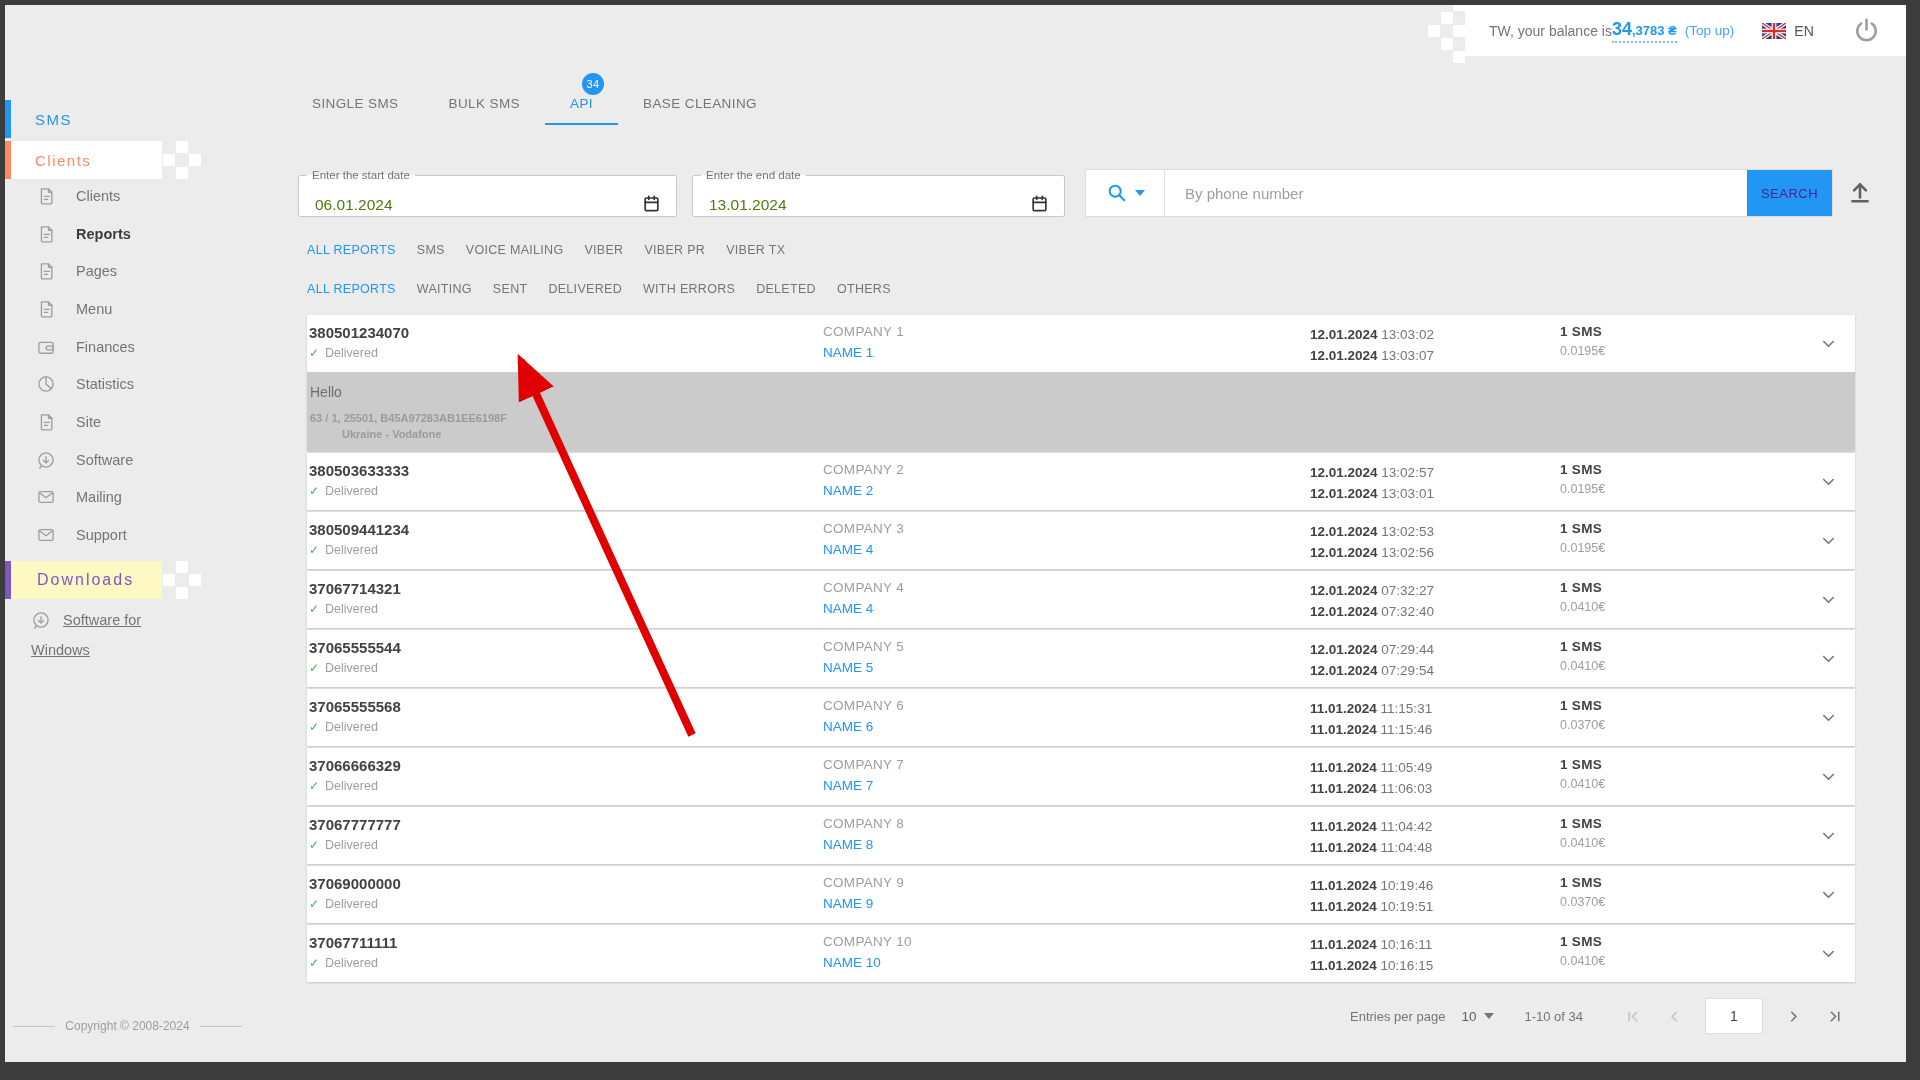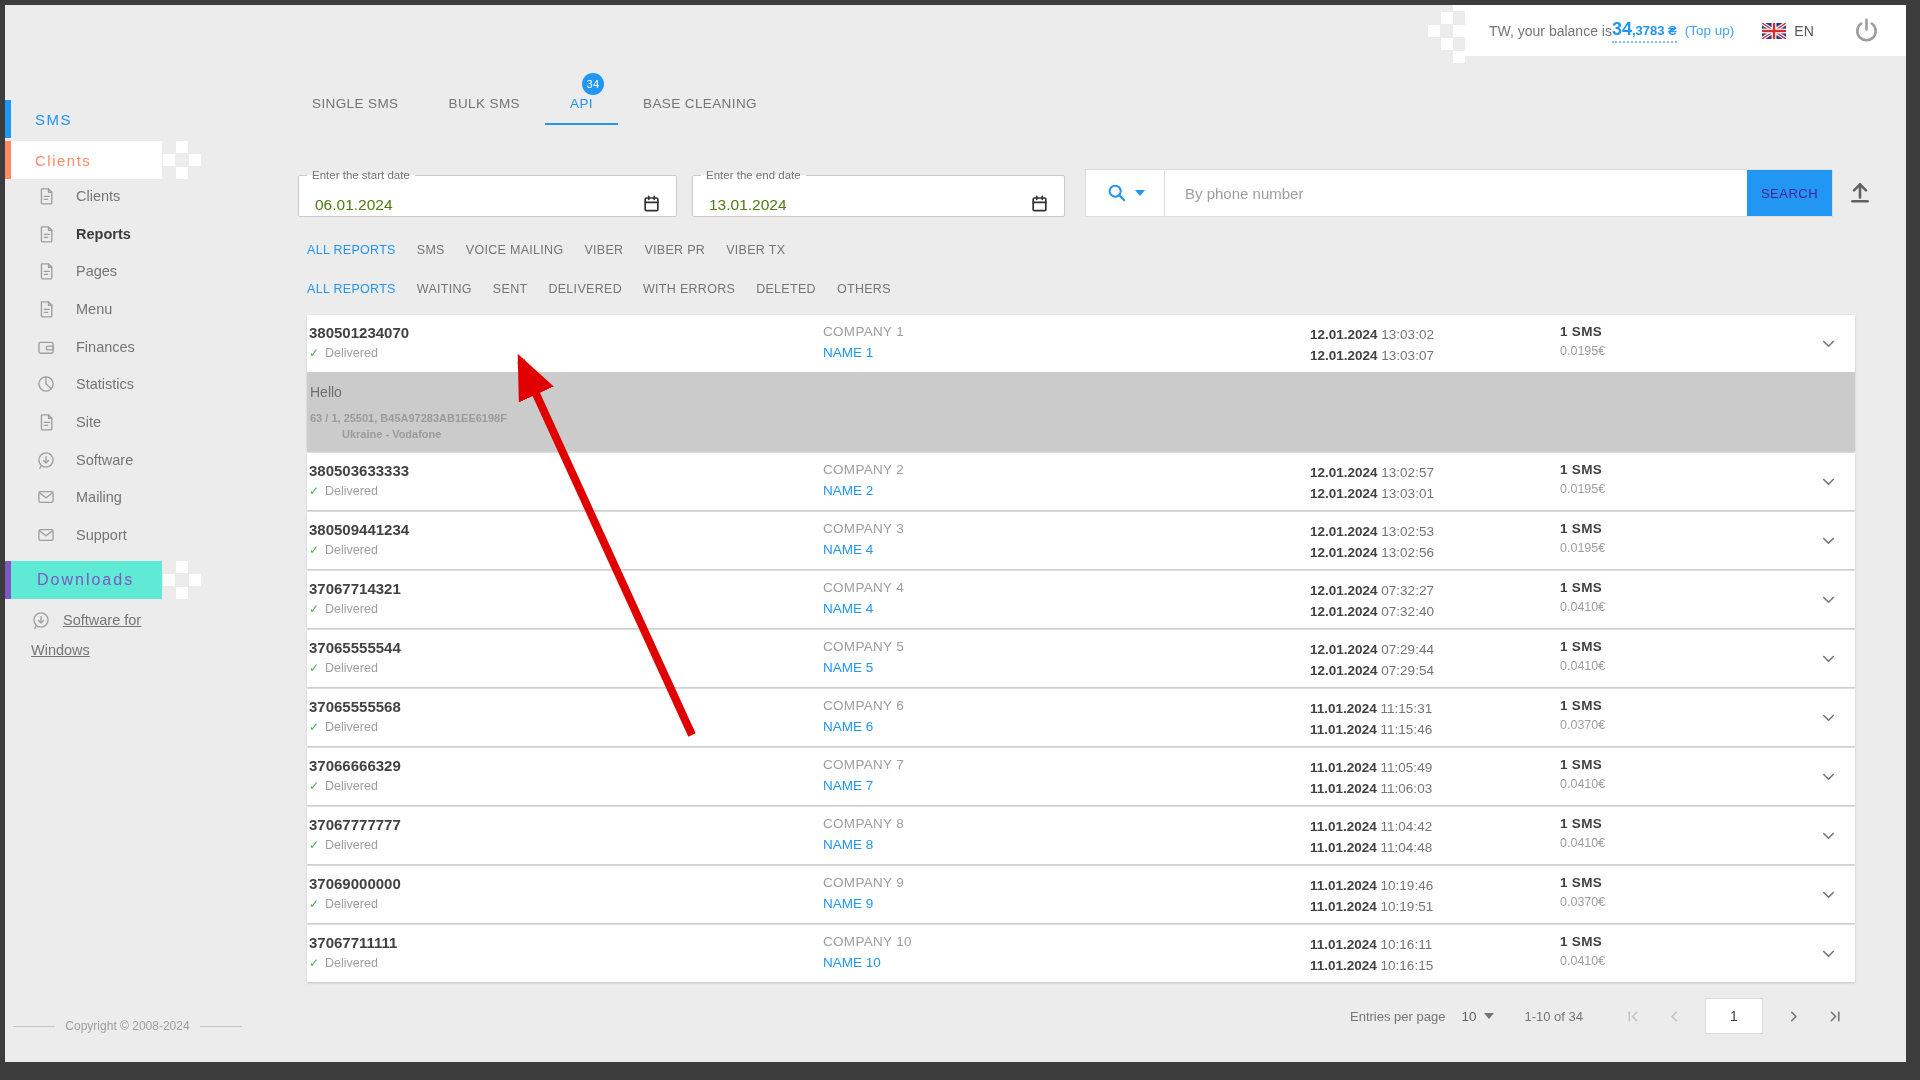--- a/index.html
+++ b/index.html
@@ -21,21 +21,21 @@
   .power{margin-left:auto;margin-right:26px;cursor:pointer;}
 
   
   .sidebar{position:absolute;left:0;top:0;bottom:0;width:245px;}
   .side-head{position:absolute;left:0;height:38px;display:flex;align-items:center;padding-left:30px;box-sizing:border-box;font-size:15px;letter-spacing:1.5px;cursor:pointer;}
   .side-head .bar{position:absolute;left:0;top:0;bottom:0;width:6px;}
   .side-sms{top:95px;width:245px;color:#2196f3;}
   .side-sms .bar{background:#2196f3;}
   .side-clients{top:136px;width:157px;background:#fff;color:#ff8a65;}
   .side-clients .bar{background:#ff8a65;}
-  .side-downloads{top:556px;width:157px;background:#5eead4;color:#7e57c2;letter-spacing:2px;font-size:16px;padding-left:32px;}
+  .side-downloads{top:556px;width:157px;background:#fef9c3;color:#7e57c2;letter-spacing:2px;font-size:16px;padding-left:32px;}
   .side-downloads .bar{background:#7e57c2;}
   .px-right{right:-13px;top:13px;box-shadow:13px -13px 0 #fff,13px 13px 0 #fff,26px 0 0 #fff;}
   .side-menu{position:absolute;top:172px;left:0;right:0;}
   .side-item{height:37.7px;display:flex;align-items:center;padding-left:31px;color:#757575;font-size:14.5px;cursor:pointer;}
   .side-item .side-icon{width:20px;height:20px;margin-right:20px;flex:none;}
   .side-item.active{color:#3c3c3c;font-weight:bold;}
   .sfw{position:absolute;top:600px;left:0;width:165px;padding-left:26px;color:#757575;font-size:14.5px;line-height:30px;cursor:pointer;text-decoration:underline;}
   .sfw .side-icon{display:inline-block;width:20px;height:20px;margin-right:12px;vertical-align:-5px;}
   .copyright{position:absolute;top:1014px;left:0;width:245px;display:flex;align-items:center;justify-content:center;gap:10px;color:#9e9e9e;font-size:12px;}
   .copyright .line{width:42px;height:1px;background:#c5c5c5;}

